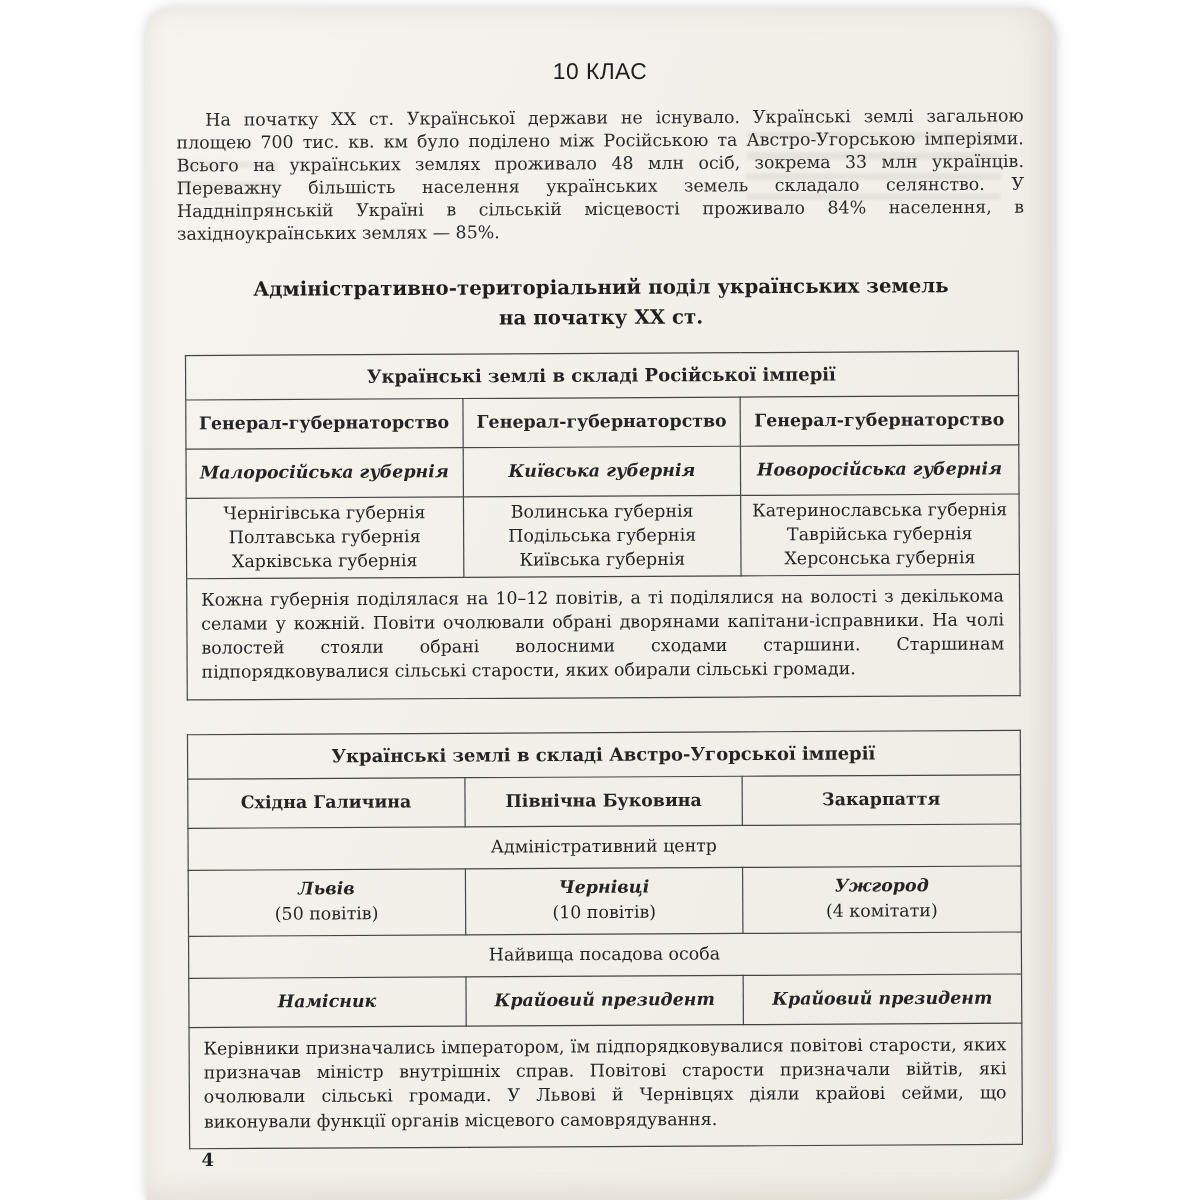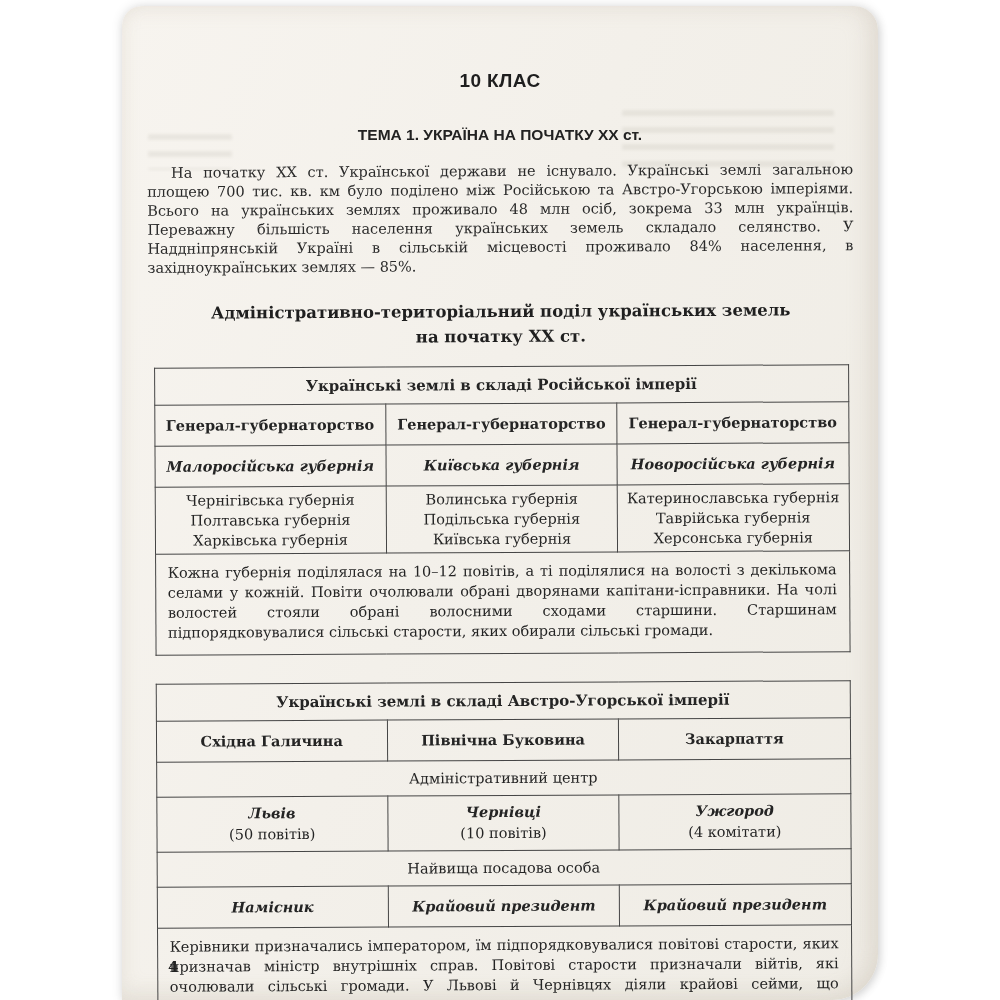--- a/index.html
+++ b/index.html
@@ -34,24 +34,24 @@
     background: repeating-linear-gradient(180deg,
       #6f6a58 0px, #6f6a58 6px,
       transparent 6px, transparent 17px);
     border-radius: 2px;
     pointer-events: none;
   }
   .ghost-a { top: 104px; right: 44px; width: 212px; height: 62px; }
   .ghost-b { top: 128px; left: 26px;  width: 84px;  height: 36px; }
 
   .grade {
-    padding-top: 64px;
+    padding-top: 44px;
     text-align: center;
     font-family: "Liberation Sans", sans-serif;
-    font-weight: bold;
+    font-weight: normal;
     font-size: 19px;
     letter-spacing: 0.4px;
     color: #1e1e1e;
   }
   .course {
     margin-top: 6px;
     text-align: center;
     font-family: "Liberation Sans", sans-serif;
     font-weight: bold;
     font-size: 20px;
@@ -130,21 +130,20 @@
 </head>
 <body>
 
 <div class="stage">
   <div class="paper">
 
     <div class="ghost ghost-a"></div>
     <div class="ghost ghost-b"></div>
 
     <div class="grade">10 КЛАС</div>
-    <div class="topic">ТЕМА 1. УКРАЇНА НА ПОЧАТКУ XX ст.</div>
 
     <div class="tilt">
       <p class="intro">На початку XX ст. Української держави не існувало. Українські землі загальною площею 700 тис. кв. км було поділено між Російською та Австро-Угорською імперіями. Всього на українських землях проживало 48 млн осіб, зокрема 33 млн українців. Переважну більшість населення українських земель складало селянство. У Наддніпрянській Україні в сільській місцевості проживало 84% населення, в західноукраїнських землях — 85%.</p>
 
       <div class="section-title">
         <div>Адміністративно-територіальний поділ українських земель</div>
         <div>на початку XX ст.</div>
       </div>
 
       <table class="tbl">

